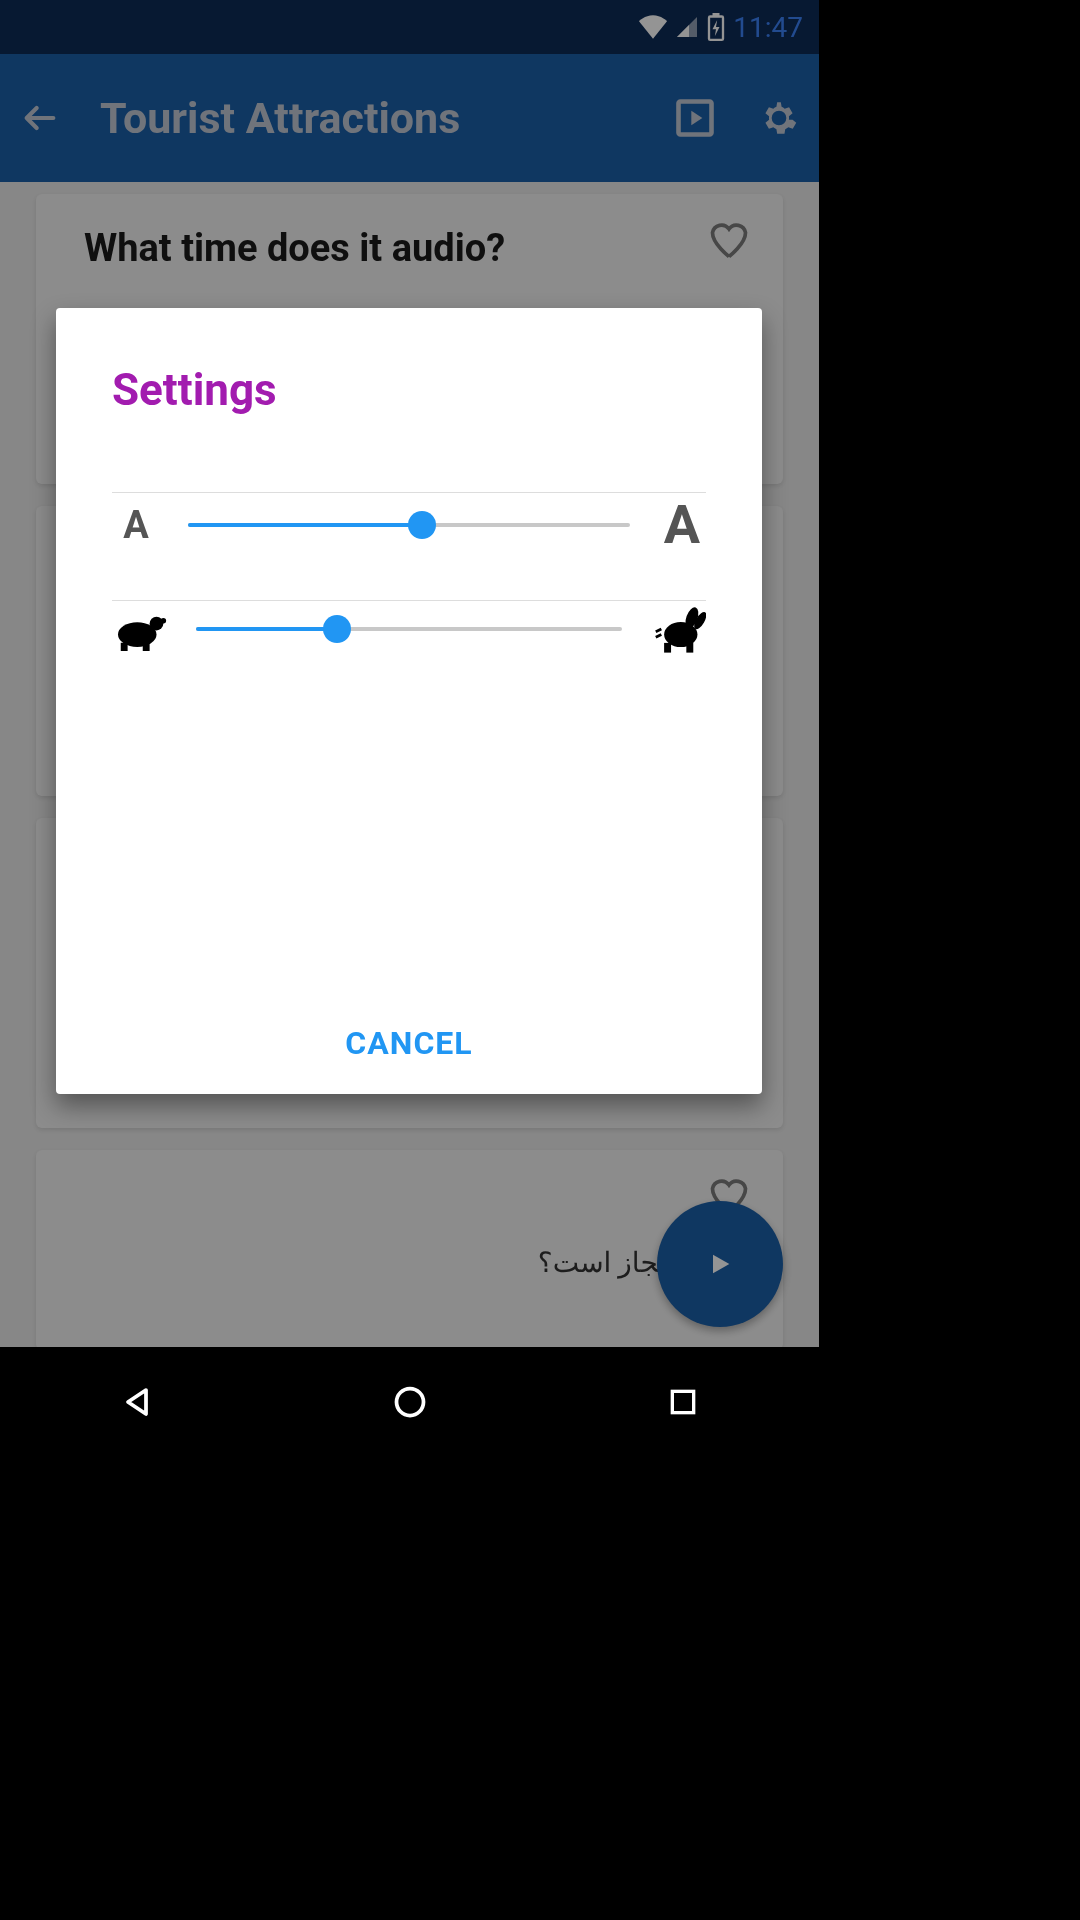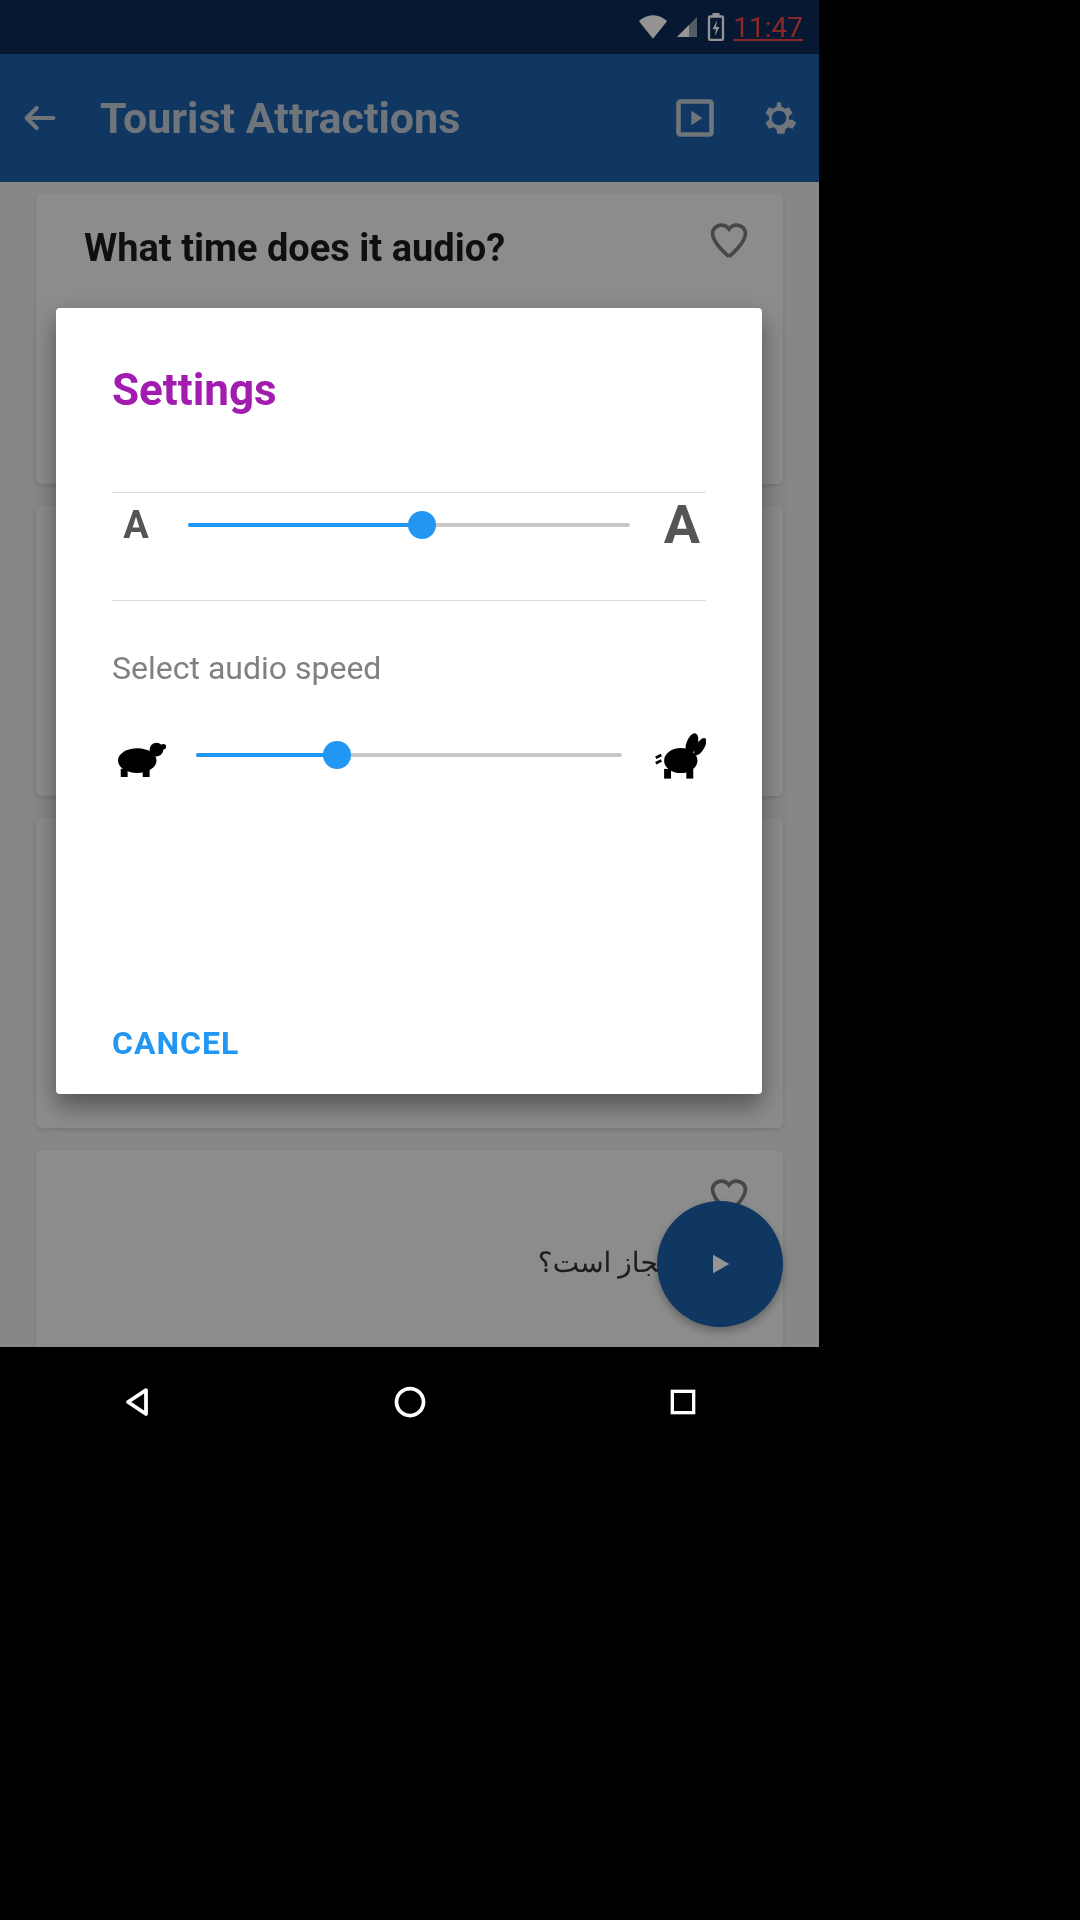--- a/index.html
+++ b/index.html
@@ -25,22 +25,21 @@
       gap: 8px;
       color: #fff;
     }
     .status-icon {
       display: inline-flex;
       align-items: center;
     }
     .status-time {
       font-size: 28px;
       font-weight: 400;
-      color: #ef4444;
-      text-decoration: underline;
+      color: #3b82f6;
     }
     .app-bar {
       height: 128px;
       background: #1b5fa8;
       display: flex;
       align-items: center;
       padding: 0 16px;
       gap: 36px;
     }
     .app-bar-title {
@@ -202,21 +201,21 @@
     .speed-icon {
       width: 56px;
       height: 56px;
       display: flex;
       align-items: center;
       justify-content: center;
     }
     .dialog-actions {
       margin-top: auto;
       display: flex;
-      justify-content: space-between;
+      justify-content: center;
       gap: 56px;
       padding-top: 48px;
     }
     .dialog-btn {
       font-size: 32px;
       font-weight: 700;
       color: #2196f3;
       cursor: pointer;
       letter-spacing: 1px;
     }
@@ -321,21 +320,20 @@
     <span class="small-a">A</span>
     <div class="slider">
       <div class="slider-track"></div>
       <div class="slider-fill" style="width:53%"></div>
       <div class="slider-thumb" style="left:53%"></div>
     </div>
     <span class="big-a">A</span>
   </div>
   <div class="divider"></div>
 
-  <div class="section-label">Select audio speed</div>
   <div class="slider-row">
     <span class="speed-icon">
       <svg width="56" height="44" viewBox="0 0 40 32">
           <ellipse cx="18" cy="20" rx="14" ry="9" fill="#000"></ellipse>
           <circle cx="32" cy="12" r="5" fill="#000"></circle>
           <rect x="6" y="26" width="5" height="6" fill="#000"></rect>
           <rect x="22" y="26" width="5" height="6" fill="#000"></rect>
           <circle cx="37" cy="10" r="2" fill="#000"></circle>
         </svg>
     </span>

